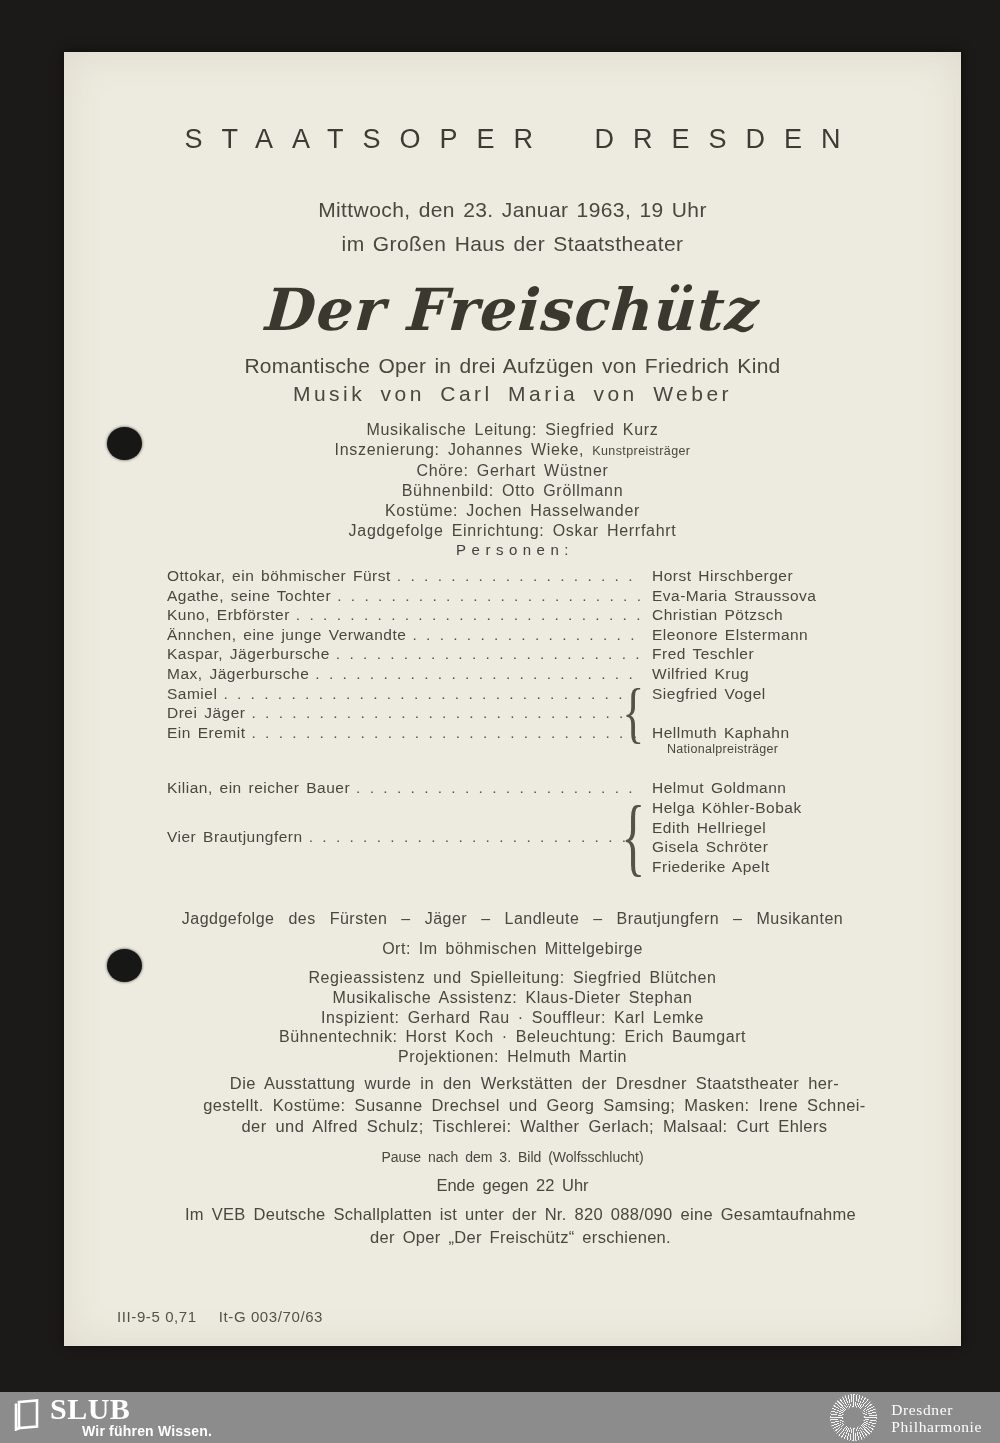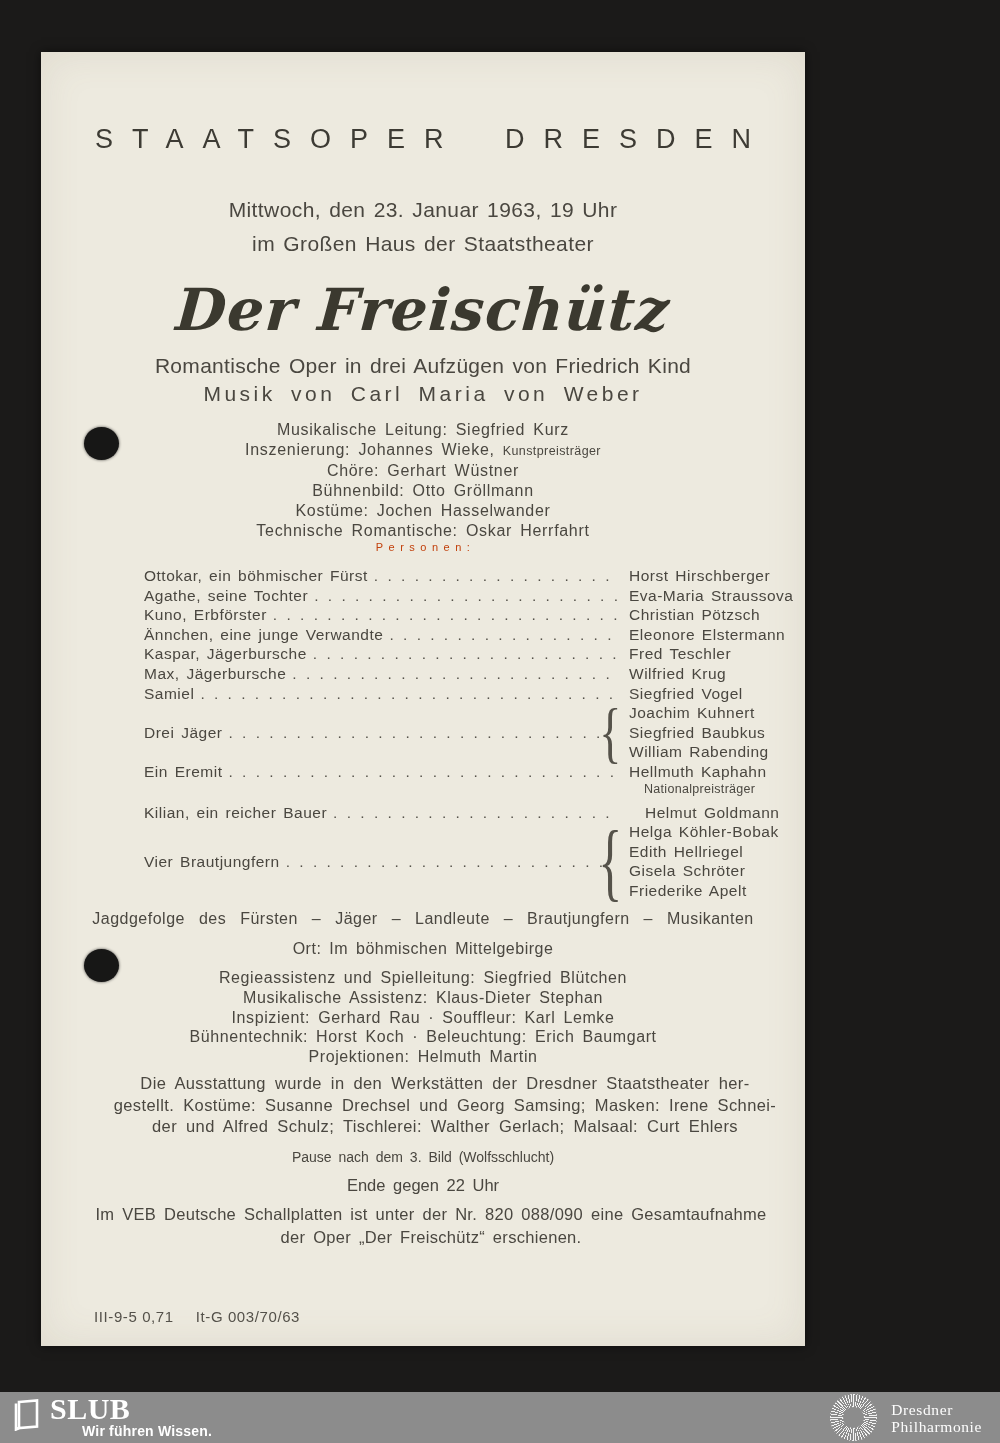--- a/index.html
+++ b/index.html
@@ -3,21 +3,21 @@
 <meta charset="utf-8">
 <style>
   html,body { margin:0; padding:0; }
   .stage {
     position:relative; width:1000px; height:1443px;
     background:#1b1a19; overflow:hidden;
     font-family:"Liberation Sans", sans-serif;
   }
   
   .paper {
-    position:absolute; left:41px; top:52px; width:764px; height:1294px;
+    position:absolute; left:64px; top:52px; width:897px; height:1294px;
     background:#edeadf;
     box-shadow:0 0 10px rgba(0,0,0,0.55), inset 0 0 40px rgba(120,110,85,0.12);
     color:#4a4740;
   }
   .punch-hole {
     position:absolute; width:35px; height:33px; border-radius:50%;
     background:#171716; box-shadow:0 0 3px rgba(0,0,0,0.7);
   }
   .hole-1 { left:43px; top:375px; }
   .hole-2 { left:43px; top:897px; }
@@ -33,36 +33,36 @@
   .optitle {
     top:224px; font-family:"DejaVu Serif", serif; font-style:italic; font-weight:bold;
     font-size:58px; color:#3b392f; letter-spacing:1px; transform:skewX(-4deg);
   }
   .subtitle  { top:302px; font-size:21px; letter-spacing:0.3px; word-spacing:2px; }
   .musicline { top:330px; font-size:21px; letter-spacing:3.5px; word-spacing:6px; }
 
   .credits { top:368px; font-size:16px; line-height:20px; letter-spacing:0.7px; word-spacing:3px; }
   .credits .small { font-size:12.5px; letter-spacing:0.4px; }
 
-  .personen { top:489px; font-size:11px; letter-spacing:5.5px; text-indent:5px; color:#c2410c; }
+  .personen { top:489px; font-size:15px; letter-spacing:5.5px; text-indent:5px; color:#404040; }
 
   
   .cast { top:514px; left:103px; right:auto; width:726px; text-align:left;
           font-size:15.5px; line-height:19.6px; letter-spacing:0.5px; word-spacing:2px; }
   .crow { display:flex; align-items:flex-start; }
   .cleft { flex:0 0 475px; display:flex; overflow:hidden; }
   .role { white-space:nowrap; padding-right:6px; }
   .dots { flex:1; overflow:hidden; white-space:nowrap; color:#55524a; }
   .dots::after {
     content:". . . . . . . . . . . . . . . . . . . . . . . . . . . . . . . . . . . . . . . . . . . . . . . . . . . . . . . . . . . .";
     letter-spacing:1.5px;
   }
   .cright { margin-left:10px; white-space:nowrap; }
   .note { font-size:12.5px; line-height:15px; padding-left:15px; letter-spacing:0.3px; }
-  .row-kilian { margin-top:6px;gap:16px; }
+  .row-kilian { margin-top:21px; }
   .group { align-items:stretch; }
   .group .cleft { flex-basis:458px; align-items:center; }
   .brace {
     width:17px; display:flex; align-items:center; justify-content:center;
     font-family:"Liberation Serif", serif; color:#55524a; font-weight:400;
   }
   .g3 .brace { font-size:46px; } .g3 .brace span { transform:scaleY(1.45); display:block; }
   .g4 .brace { font-size:50px; } .g4 .brace span { transform:scaleY(1.75); display:block; }
   .names div { white-space:nowrap; }
 
@@ -111,21 +111,21 @@
 
     <div class="block credits">
       <div>Musikalische Leitung: Siegfried Kurz</div>
       <div>
         <span>Inszenierung: Johannes Wieke,</span>
         <span class="small">Kunstpreisträger</span>
       </div>
       <div>Chöre: Gerhart Wüstner</div>
       <div>Bühnenbild: Otto Gröllmann</div>
       <div>Kostüme: Jochen Hasselwander</div>
-      <div>Technische Romantische: Oskar Herrfahrt</div>
+      <div>Jagdgefolge Einrichtung: Oskar Herrfahrt</div>
     </div>
 
     <div class="block personen">Personen:</div>
 
     <div class="block cast">
       <div class="crow">
         <div class="cleft">
             <span class="role">Ottokar, ein böhmischer Fürst</span>
             <span class="dots"></span>
           </div>
@@ -175,25 +175,20 @@
       </div>
 
       <div class="crow group g3">
         <div class="cleft">
             <span class="role">Drei Jäger</span>
             <span class="dots"></span>
           </div>
         <div class="brace">
             <span>{</span>
           </div>
-        <div class="cright names">
-          <div>Joachim Kuhnert</div>
-          <div>Siegfried Baubkus</div>
-          <div>William Rabending</div>
-        </div>
       </div>
 
       <div class="crow">
         <div class="cleft">
             <span class="role">Ein Eremit</span>
             <span class="dots"></span>
           </div>
         <div class="cright">
           <div>Hellmuth Kaphahn</div>
           <div class="note">Nationalpreisträger</div>

